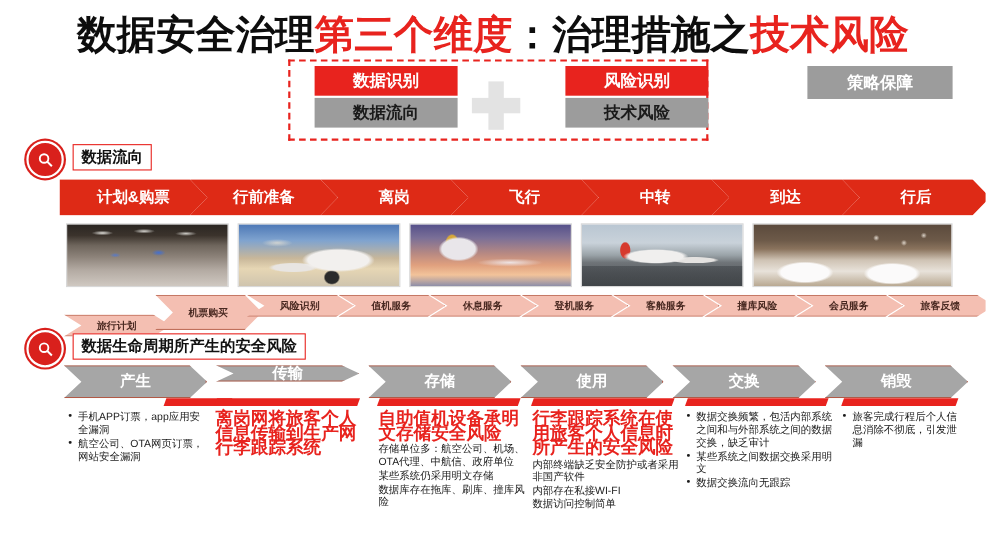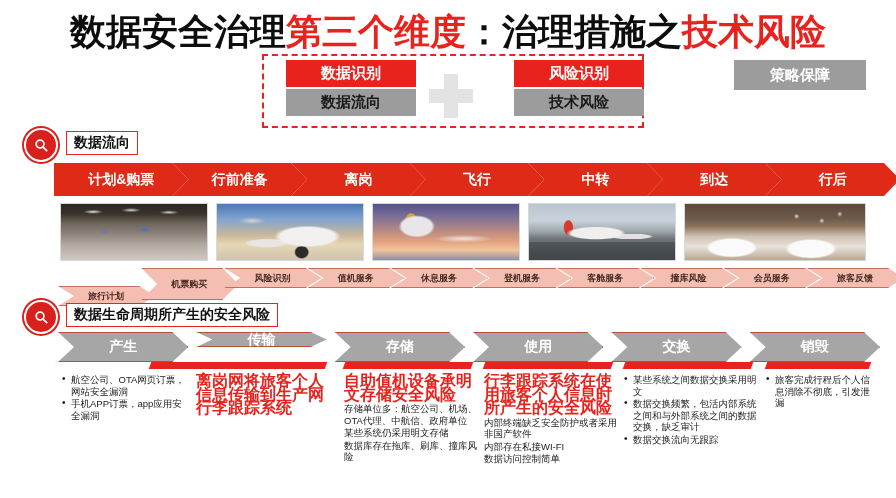--- a/index.html
+++ b/index.html
@@ -247,22 +247,22 @@
       </div>
       <div class="chev notch" style="left: 749.667px; top: 332px; width: 130.333px; height: 30px;">
         <span>销毁</span>
       </div>
     </div>
 
   <div id="cols">
       <div class="redbar" style="left: 150px; width: 60px;"></div>
       <div class="col" style="left: 62px; width: 128px;">
         <ul>
+          <li>手机APP订票，app应用安全漏洞</li>
           <li>航空公司、OTA网页订票，网站安全漏洞</li>
-          <li>手机APP订票，app应用安全漏洞</li>
         </ul>
       </div>
       <div class="redbar" style="left: 196px; width: 130px;"></div>
       <div class="col" style="left: 196px; width: 142px;">
         <div class="hl">离岗网将旅客个人信息传输到生产网行李跟踪系统</div>
       </div>
       <div class="redbar" style="left: 344px; width: 128px;"></div>
       <div class="col" style="left: 344px; width: 134px;">
         <div class="hl">自助值机设备承明文存储安全风险</div>
         <div class="plainline">存储单位多：航空公司、机场、OTA代理、中航信、政府单位</div>
@@ -272,22 +272,22 @@
       <div class="redbar" style="left: 484px; width: 128px;"></div>
       <div class="col" style="left: 484px; width: 134px;">
         <div class="hl">行李跟踪系统在使用旅客个人信息时所产生的安全风险</div>
         <div class="plainline">内部终端缺乏安全防护或者采用非国产软件</div>
         <div class="plainline">内部存在私接WI-FI</div>
         <div class="plainline">数据访问控制简单</div>
       </div>
       <div class="redbar" style="left: 624px; width: 128px;"></div>
       <div class="col" style="left: 624px; width: 136px;">
         <ul>
+          <li>数据交换频繁，包活内部系统之间和与外部系统之间的数据交换，缺乏审计</li>
           <li>某些系统之间数据交换采用明文</li>
-          <li>数据交换频繁，包活内部系统之间和与外部系统之间的数据交换，缺乏审计</li>
           <li>数据交换流向无跟踪</li>
         </ul>
       </div>
       <div class="redbar" style="left: 766px; width: 104px;"></div>
       <div class="col" style="left: 766px; width: 110px;">
         <ul>
           <li>旅客完成行程后个人信息消除不彻底，引发泄漏</li>
         </ul>
       </div>
     </div>

